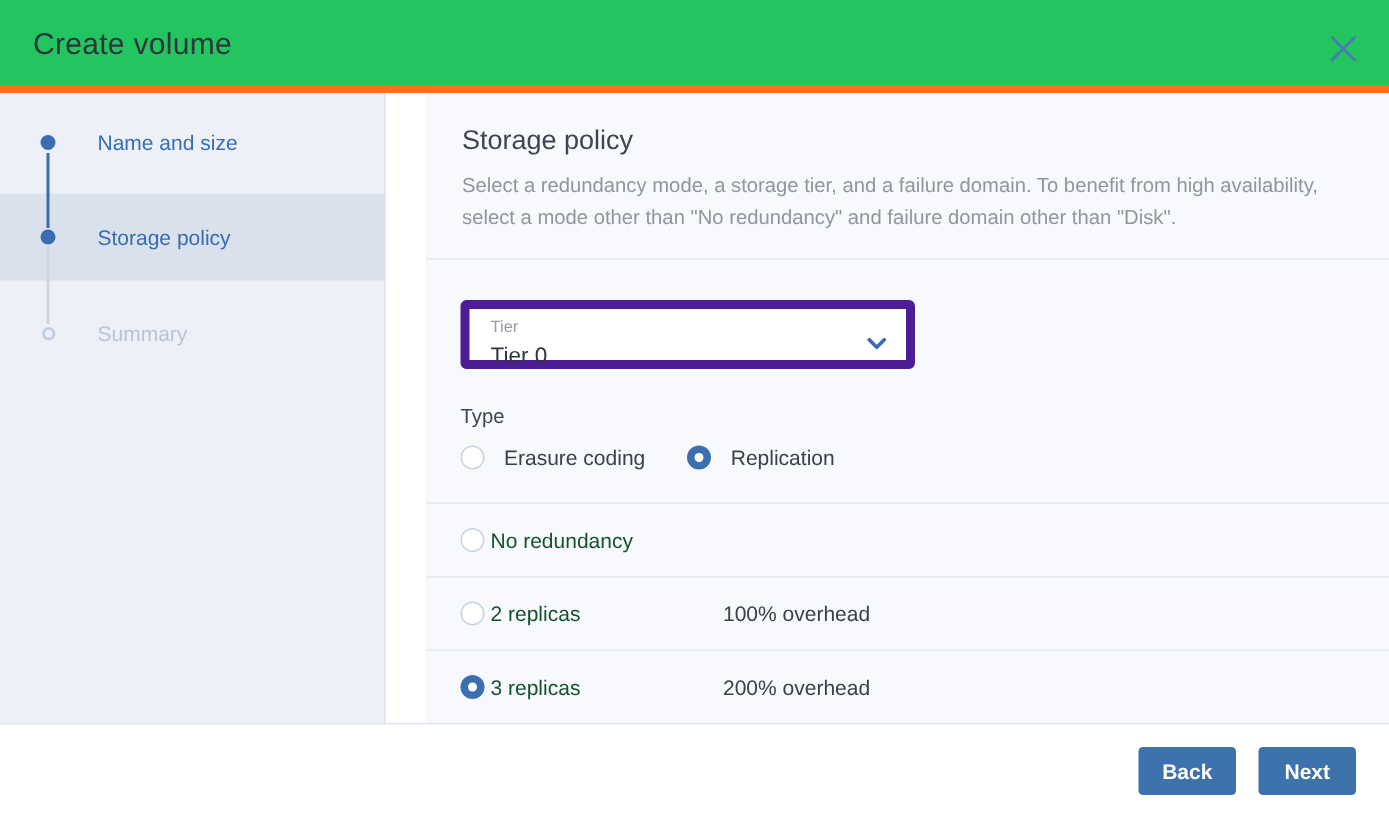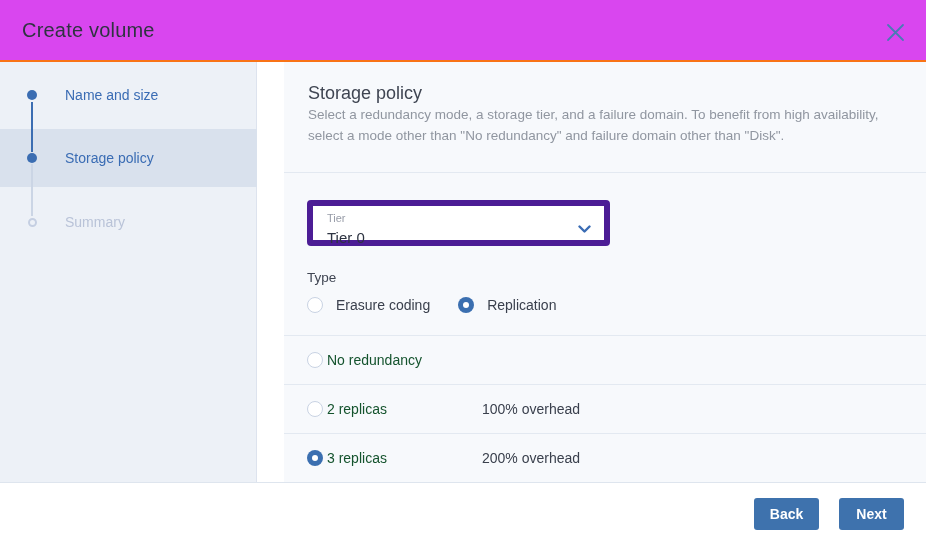--- a/index.html
+++ b/index.html
@@ -2,21 +2,21 @@
 <html><head>
 <meta charset="utf-8">
 <style>
   * { margin:0; padding:0; box-sizing:border-box; }
   html,body { width:926px; height:544px; }
   body { font-family:"Liberation Sans","DejaVu Sans",sans-serif; background:#fff; overflow:hidden; }
 
   .dialog { position:relative; width:926px; height:544px; background:#fff; display:flex; flex-direction:column; }
 
   
-  .dlg-header { position:relative; height:62px; flex:0 0 62px; background:#d946ef; border-bottom:2px solid #f97316; }
+  .dlg-header { position:relative; height:62px; flex:0 0 62px; background:#22c55e; border-bottom:5px solid #f97316; }
   .dlg-title { position:absolute; left:22px; top:19px; font-size:20px; font-weight:400; color:#2e3440; letter-spacing:.2px; }
   .close-btn { position:absolute; right:18px; top:19px; width:26px; height:26px; background:none; border:none; cursor:pointer; display:flex; align-items:center; justify-content:center; }
 
   
   .dlg-body { flex:1 1 auto; display:flex; min-height:0;gap:27px; }
 
   
   .sidebar { position:relative; width:257px; flex:0 0 257px; background:#edf1f7; border-right:1px solid #dde3ee; }
   .active-band { position:absolute; left:0; top:67px; width:257px; height:58px; background:#d9e1ed; }
   .step { position:absolute; left:0; width:257px; height:20px; display:flex; align-items:center; }
@@ -26,21 +26,21 @@
   .step-label { position:absolute; left:65px; font-size:14px; color:#3a6cb4; }
   .step-3 .step-label { color:#b9c3d8; }
   .connector { position:absolute; left:31px; width:2px; }
   .connector-1 { top:40px; height:50px; background:#3b6db2; }
   .connector-2 { top:102px; height:52px; background:#cbd5e5; }
 
   
   .content { flex:1 1 auto; background:#f7f9fc; display:flex; flex-direction:column; }
   .intro { height:111px; flex:0 0 111px; padding:21px 24px 0; border-bottom:1px solid #e3e9f1; }
   .intro h2 { font-size:18px; font-weight:400; color:#3f4552; }
-  .intro p { font-size:13.5px; line-height:21px; color:#9096a0; max-width:590px; }
+  .intro p { margin-top:9px; font-size:13.5px; line-height:21px; color:#9096a0; max-width:590px; }
 
   .form-section { height:162px; flex:0 0 162px; padding:27px 23px 0; }
   .selects { display:flex; gap:14px; }
   .select-box { position:relative; height:46px; background:#fff; border:6px solid #4c1d95; border-radius:4px; padding:6px 34px 0 14px; cursor:pointer; }
   .select-tier { width:303px; flex:0 0 303px; }
   .select-fd { flex:1 1 auto; }
   .select-label { display:block; font-size:11px; color:#979ca8; }
   .select-value { display:block; margin-top:5px; font-size:15px; color:#2e3442; }
   .chevron { position:absolute; right:13px; top:19px; }
 
@@ -52,21 +52,21 @@
   .radio.checked { background:#35699f; background:#3b6fb0; border:none; }
   .radio.checked::after { content:""; position:absolute; left:5px; top:5px; width:6px; height:6px; border-radius:50%; background:#fff; }
   .radio-text { margin-left:13px; font-size:14px; color:#3a404d; }
 
   .options { flex:1 1 auto; display:flex; flex-direction:column; }
   .opt-row { position:relative; height:49px; flex:0 0 49px; border-top:1px solid #e3e9f1; display:flex; align-items:center; padding-left:23px; cursor:pointer; }
   .opt-label { margin-left:4px; font-size:14px; color:#14532d; width:155px; }
   .opt-overhead { font-size:14px; color:#3a404d; }
 
   
-  .dlg-footer { height:62px; flex:0 0 62px; background:#fff; border-top:1px solid #dee5ee; display:flex; align-items:center; justify-content:flex-end; gap:20px; padding-right:22px; }
+  .dlg-footer { height:62px; flex:0 0 62px; background:#fff; border-top:1px solid #dee5ee; display:flex; align-items:center; justify-content:flex-end; gap:15px; padding-right:22px; }
   .btn { height:32px; min-width:65px; padding:0 15px; border:none; border-radius:3px; background:#3e72ad; color:#fff; font-family:inherit; font-size:14px; font-weight:bold; cursor:pointer; }
 </style>
 </head>
 <body>
 
 <div class="dialog">
 
   <div class="dlg-header">
     <div class="dlg-title">Create volume</div>
     <button class="close-btn">

